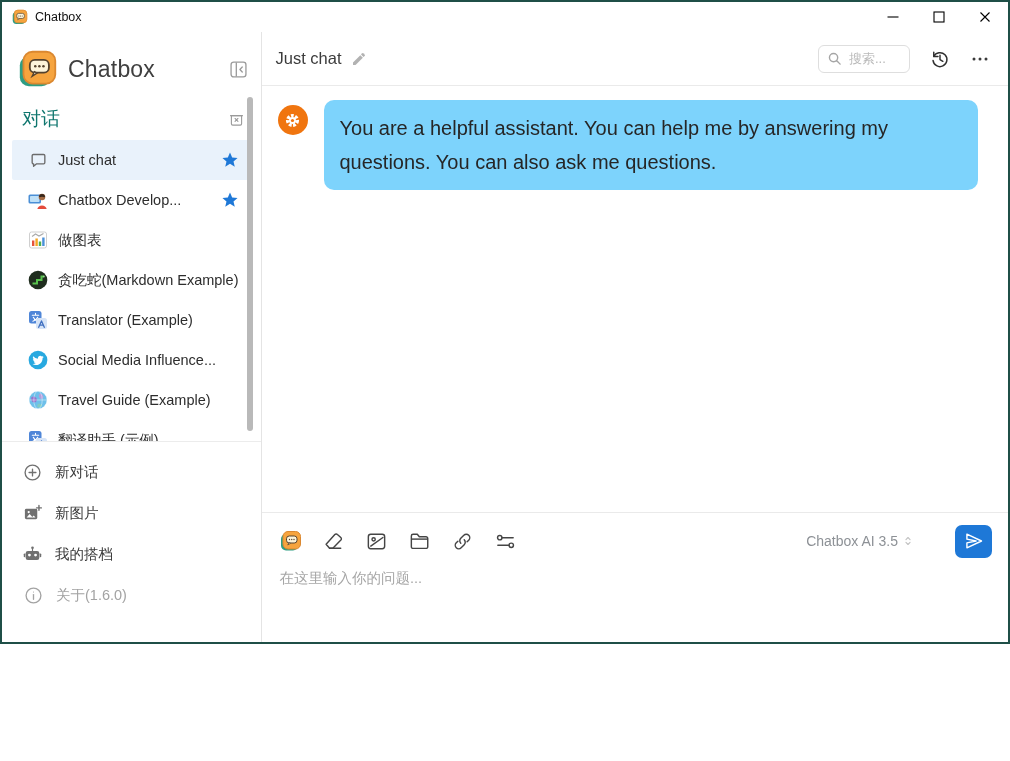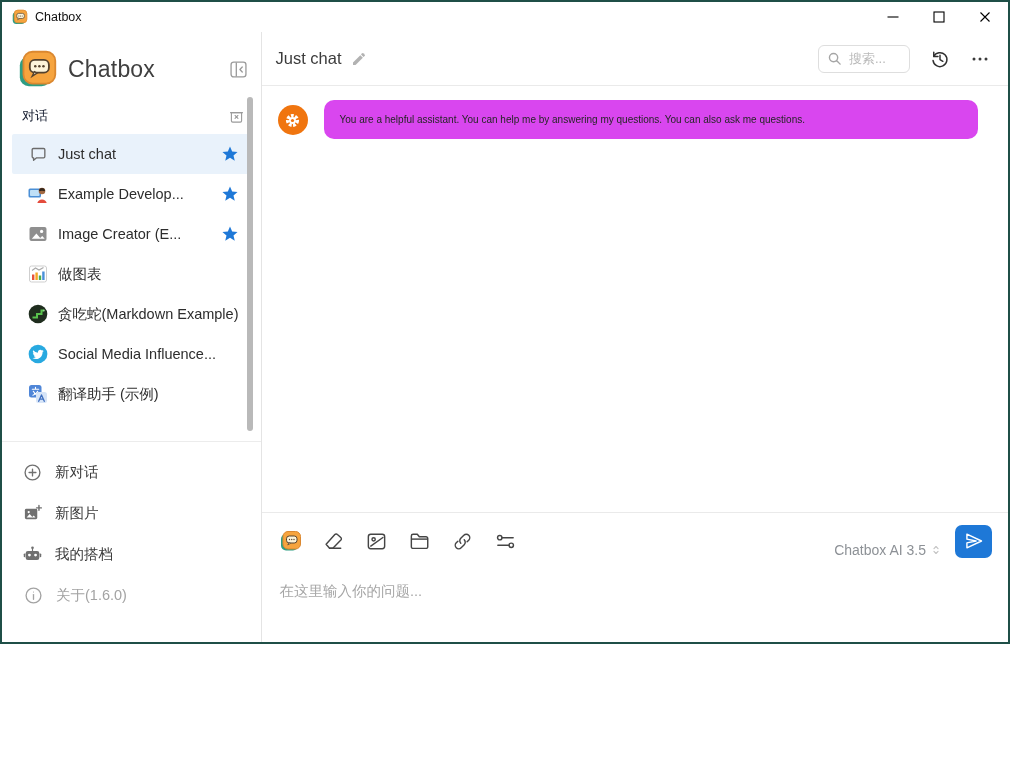--- a/index.html
+++ b/index.html
@@ -22,21 +22,21 @@
   .app-body { flex:1; display:flex; min-height:0; }
   .sidebar { flex:0 0 219px; border-right:1px solid #e4e4e4; display:flex; flex-direction:column; position:relative; min-height:0; background:#fff; }
   .main { flex:1; display:flex; flex-direction:column; min-width:0; background:#fff; }
 
   
   .side-header { flex:0 0 62px; padding:12px 12px 0 16px; display:flex; align-items:center; }
   .side-title { font-size:23px; color:#3f3f3f; margin-left:10px; letter-spacing:.2px; }
   .collapse-btn { margin-left:auto; display:flex; }
 
   .section-row { flex:0 0 36px; display:flex; align-items:center; padding:12px 16px 4px 20px; }
-  .section-label { font-size:13px; color:#0f172a; }
+  .section-label { font-size:19px; color:#0f766e; }
   .clear-btn { margin-left:auto; display:flex; }
 
   .chat-list { flex:1 1 auto; min-height:0; overflow:hidden; padding-top:4px; }
   .chat-item { height:40px; display:flex; align-items:center; padding:0 10px 0 16px; margin:0 12px 0 10px; border-radius:2px; font-size:14.5px; color:#2d2d2d; }
   .chat-item.selected { background:#e9f2fb; }
   .chat-icon { width:20px; height:20px; flex:0 0 20px; margin-right:10px; display:flex; align-items:center; justify-content:center; }
   .chat-label { white-space:nowrap; overflow:hidden; flex:1 1 auto; }
   .star { margin-left:8px; display:flex; flex:0 0 auto; }
 
   .side-menu { flex:0 0 auto; border-top:1px solid #ececec; padding:10px 0 26px; }
@@ -53,33 +53,33 @@
   .header-right { margin-left:auto; display:flex; align-items:center; gap:19px; }
   .search-box { display:flex; align-items:center; width:92px; height:28px; border:1px solid #dedede; border-radius:6px; padding:0 8px; background:#fff; }
   .search-input { border:none; outline:none; width:100%; font-size:13px; color:#4c1d95; margin-left:5px; font-family:inherit; background:transparent; }
   .search-input::placeholder { color:#b9b9b9; }
   .icon-btn { display:flex; align-items:center; justify-content:center; }
 
   
   .messages { flex:1 1 auto; min-height:0; padding:14px 16px; }
   .message { display:flex; align-items:flex-start; }
   .msg-avatar { width:30px; height:30px; border-radius:50%; background:#f0750f; flex:0 0 30px; display:flex; align-items:center; justify-content:center; margin-top:5px; }
-  .msg-bubble { margin-left:16px; margin-right:14px; background:#d946ef; border-radius:10px; padding:11px 16px; font-size:10px; line-height:1.7; color:#262626; flex:1 1 auto; }
+  .msg-bubble { margin-left:16px; margin-right:14px; background:#7dd3fc; border-radius:10px; padding:11px 16px; font-size:20px; line-height:1.7; color:#262626; flex:1 1 auto; }
 
   
   .composer { flex:0 0 130px; border-top:1px solid #eaeaea; padding:10px 16px 0; }
   .composer-toolbar { display:flex; align-items:center; height:36px; }
   .tool-group { display:flex; align-items:center; gap:17px; }
   .tool-btn { display:flex; width:26px; height:26px; align-items:center; justify-content:center; }
-  .composer-right { margin-left:auto; display:flex; align-items:flex-end; }
+  .composer-right { margin-left:auto; display:flex; align-items:center;gap:28px; }
   .model-select { display:flex; align-items:center; }
   .model-label { font-size:14px; color:#8d9196; }
   .model-chevrons { margin:0 12px 0 3px; display:flex; }
   .send-btn { width:37px; height:33px; border-radius:7px; background:#1e78d7; display:flex; align-items:center; justify-content:center; border:none; padding:0; }
-  .composer-input { display:block; width:100%; border:none; outline:none; resize:none; font-family:inherit; font-size:14.5px; color:#701a75; margin-top:21px; height:60px; background:transparent; }
+  .composer-input { display:block; width:100%; border:none; outline:none; resize:none; font-family:inherit; font-size:14.5px; color:#701a75; margin-top:8px; height:60px; background:transparent; }
   .composer-input::placeholder { color:#a6a6a6; }
 
   svg { display:block; }
 </style>
 </head>
 <body>
 
 <div class="window">
 
   <div class="titlebar">
@@ -175,43 +175,28 @@
         <div class="chat-item">
           <span class="chat-icon">
             <svg width="20" height="20" viewBox="0 0 20 20">
               <rect x="0.5" y="4.5" width="12.5" height="9" rx="1.5" fill="#4b8fd6"></rect>
               <rect x="2" y="6" width="9.5" height="6" rx="0.8" fill="#bfe0f7"></rect>
               <circle cx="14" cy="7" r="3.3" fill="#a36a43"></circle>
               <path d="M10.9 6.2 a3.3 3.3 0 0 1 6.2 0 l-.5 1 a6.5 6.5 0 0 0-5.2 0 Z" fill="#35271c"></path>
               <path d="M9.3 19 a4.9 4.9 0 0 1 9.4 0 Z" fill="#e44b3c"></path>
             </svg>
           </span>
-          <span class="chat-label">Example Develop...</span>
+          <span class="chat-label">Chatbox Develop...</span>
           <span class="star">
             <svg width="18" height="18" viewBox="0 0 20 20">
                 <polygon points="10,1.8 12.4,7.2 18.4,7.7 13.9,11.6 15.3,17.5 10,14.3 4.7,17.5 6.1,11.6 1.6,7.7 7.6,7.2" fill="#1e78d7"></polygon>
               </svg>
           </span>
         </div>
 
-        <div class="chat-item">
-          <span class="chat-icon">
-            <svg width="20" height="20" viewBox="0 0 20 20">
-              <rect x="1.5" y="3" width="17" height="14" rx="2" fill="#8f8f8f"></rect>
-              <circle cx="13.6" cy="7.4" r="1.6" fill="#fff"></circle>
-              <path d="M3.8 14.8 l4.6-5.2 3.8 4.4 2-2.1 2.3 2.6 v.3 H3.8 Z" fill="#fff"></path>
-            </svg>
-          </span>
-          <span class="chat-label">Image Creator (E...</span>
-          <span class="star">
-            <svg width="18" height="18" viewBox="0 0 20 20">
-                <polygon points="10,1.8 12.4,7.2 18.4,7.7 13.9,11.6 15.3,17.5 10,14.3 4.7,17.5 6.1,11.6 1.6,7.7 7.6,7.2" fill="#1e78d7"></polygon>
-              </svg>
-          </span>
-        </div>
 
         <div class="chat-item">
           <span class="chat-icon">
             <svg width="20" height="20" viewBox="0 0 20 20">
               <rect x="1.5" y="2" width="17" height="16" rx="2" fill="#fff" stroke="#cfcfcf"></rect>
               <polyline points="4,6.5 7.5,4 11,6 15.5,3.5" fill="none" stroke="#a9a9a9" stroke-width="1.1"></polyline>
               <rect x="4" y="10.5" width="2.4" height="5.5" fill="#e5533c"></rect>
               <rect x="7.4" y="8.5" width="2.4" height="7.5" fill="#f5a623"></rect>
               <rect x="10.8" y="11.5" width="2.4" height="4.5" fill="#4caf50"></rect>
               <rect x="14.2" y="7.5" width="2.4" height="8.5" fill="#4a90d9"></rect>
@@ -224,31 +209,56 @@
           <span class="chat-icon">
             <svg width="20" height="20" viewBox="0 0 20 20">
               <circle cx="10" cy="10" r="9.3" fill="#1f2d1e"></circle>
               <path d="M4.5 13.5 h4.5 v-3.5 h4.5 V6.5 h2" fill="none" stroke="#58c24c" stroke-width="2"></path>
               <circle cx="15.8" cy="6.5" r="1" fill="#8bd987"></circle>
             </svg>
           </span>
           <span class="chat-label">贪吃蛇(Markdown Example)</span>
         </div>
 
+        <div class="chat-item">
+          <span class="chat-icon">
+            <svg width="20" height="20" viewBox="0 0 20 20">
+              <rect x="1" y="1" width="12.5" height="12.5" rx="2.5" fill="#4f86d8"></rect>
+              <path d="M4.3 5.2 H10.7 M7.5 3.4 v1.8 M5.3 7.2 c1 2.2 2.8 3.6 4.8 4.1 M9.7 7.2 c-1 2.2-2.8 3.6-4.8 4.1" fill="none" stroke="#fff" stroke-width="1.1" stroke-linecap="round"></path>
+              <rect x="8" y="8" width="11" height="11" rx="2.5" fill="#d6e4f7"></rect>
+              <path d="M10.7 17.3 l2.8-6.4 2.8 6.4 M11.7 15.2 h3.6" fill="none" stroke="#3f6fc0" stroke-width="1.3" stroke-linecap="round" stroke-linejoin="round"></path>
+            </svg>
+          </span>
+          <span class="chat-label">Translator (Example)</span>
+        </div>
 
         <div class="chat-item">
           <span class="chat-icon">
             <svg width="20" height="20" viewBox="0 0 22 22">
               <circle cx="11" cy="11" r="10.3" fill="#28a9e0"></circle>
               <path d="M17.3 7.6c-.45.2-.95.33-1.45.4.5-.3.9-.8 1.1-1.4-.5.3-1.05.5-1.65.63a2.55 2.55 0 0 0-4.4 1.75c0 .2.02.4.06.58A7.2 7.2 0 0 1 5.7 6.9a2.55 2.55 0 0 0 .8 3.4 2.5 2.5 0 0 1-1.15-.32v.03c0 1.24.88 2.27 2.05 2.5a2.6 2.6 0 0 1-1.15.05 2.55 2.55 0 0 0 2.38 1.77 5.1 5.1 0 0 1-3.76 1.05 7.2 7.2 0 0 0 3.9 1.14c4.68 0 7.24-3.88 7.24-7.24v-.33c.5-.36.93-.8 1.3-1.32z" fill="#fff"></path>
             </svg>
           </span>
           <span class="chat-label">Social Media Influence...</span>
         </div>
 
+        <div class="chat-item">
+          <span class="chat-icon">
+            <svg width="20" height="20" viewBox="0 0 20 20">
+              <circle cx="10" cy="10" r="9" fill="#6ec0ea"></circle>
+              <path d="M3.5 7c2.2-1.2 4.4-.2 5.2 1.8.8 2-.8 3.9-2.8 3.7C4 12.3 2.6 10 3.5 7z" fill="#9575cd"></path>
+              <path d="M12 3.4c2 .2 3.8 2 3.4 3.9-.4 1.9-3 2.3-4 .5-.9-1.6-.9-3.4.6-4.4z" fill="#b39ddb"></path>
+              <path d="M10.5 13.8c1.6-.5 3.4.4 3.6 1.9-1.3 1.6-3.5 2.2-5 1.4.1-1.4.4-2.9 1.4-3.3z" fill="#80cbc4"></path>
+              <ellipse cx="10" cy="10" rx="9" ry="9" fill="none" stroke="#ffffff" stroke-opacity=".55" stroke-width=".8"></ellipse>
+              <ellipse cx="10" cy="10" rx="4.2" ry="9" fill="none" stroke="#ffffff" stroke-opacity=".55" stroke-width=".8"></ellipse>
+              <line x1="1" y1="10" x2="19" y2="10" stroke="#ffffff" stroke-opacity=".55" stroke-width=".8"></line>
+            </svg>
+          </span>
+          <span class="chat-label">Travel Guide (Example)</span>
+        </div>
 
         <div class="chat-item">
           <span class="chat-icon">
             <svg width="20" height="20" viewBox="0 0 20 20">
               <rect x="1" y="1" width="12.5" height="12.5" rx="2.5" fill="#4f86d8"></rect>
               <path d="M4.3 5.2 H10.7 M7.5 3.4 v1.8 M5.3 7.2 c1 2.2 2.8 3.6 4.8 4.1 M9.7 7.2 c-1 2.2-2.8 3.6-4.8 4.1" fill="none" stroke="#fff" stroke-width="1.1" stroke-linecap="round"></path>
               <rect x="8" y="8" width="11" height="11" rx="2.5" fill="#d6e4f7"></rect>
               <path d="M10.7 17.3 l2.8-6.4 2.8 6.4 M11.7 15.2 h3.6" fill="none" stroke="#3f6fc0" stroke-width="1.3" stroke-linecap="round" stroke-linejoin="round"></path>
             </svg>
           </span>

